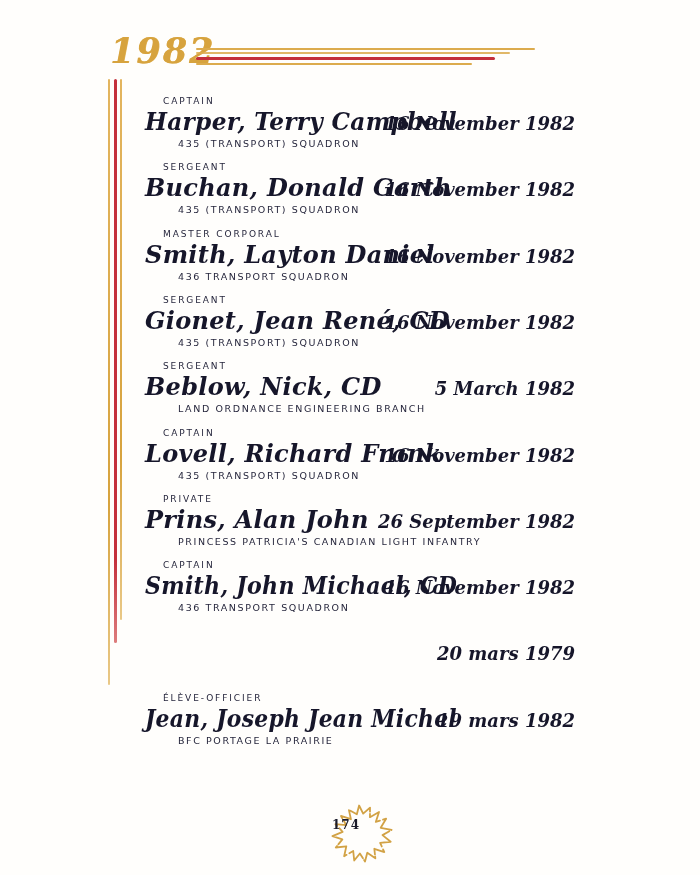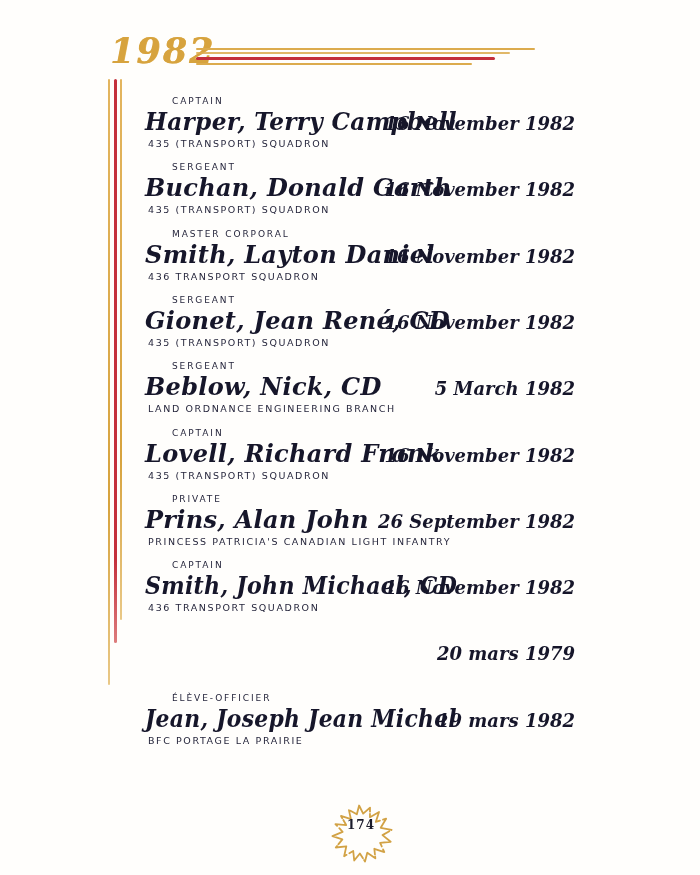--- a/index.html
+++ b/index.html
@@ -31,56 +31,56 @@
 
   
   .vline { position:absolute; border-radius:2px; }
   .v-gold-left  { left:108px;   top:79px; width:2px;   height:606px; background:linear-gradient(#e3b55f,#d7a33e 70%, #e9c887); }
   .v-red        { left:114px;   top:79px; width:2.5px; height:564px; background:linear-gradient(#c4303c,#c4303c 85%, #dd7d7d); }
   .v-gold-right { left:119.5px; top:79px; width:2px;   height:541px; background:linear-gradient(#e3b55f,#d7a33e 70%, #e9c887); }
 
   
   .entry { position:absolute; left:145px; width:430px; }
   .rank {
-    margin-left:27px;
+    margin-left:18px;
     font-family:"DejaVu Sans", sans-serif;
     font-size:9px; line-height:11px;
     letter-spacing:1.9px;
     color:#26263c;
     white-space:nowrap;
   }
   .name {
     font-size:24px; line-height:29px;
     font-style:italic; font-weight:600;
     letter-spacing:0.3px;
     color:#16162a;
     white-space:nowrap;
     transform-origin:left center;
     display:inline-block;
   }
   .unit {
-    margin-left:3px; margin-top:1px;
+    margin-left:33px; margin-top:1px;
     font-family:"DejaVu Sans", sans-serif;
     font-size:9.5px; line-height:13px;
     letter-spacing:1.6px;
     color:#26263c;
     white-space:nowrap;
   }
   .date {
     position:absolute; right:0; top:17px;
     font-size:18px; font-style:italic; font-weight:600;
     color:#16162a;
     white-space:nowrap;
   }
 
   
   .leaf-wrap { position:absolute; left:328px; top:801px; width:68px; height:64px; }
   .leaf-wrap svg { transform:rotate(-6deg); }
   .page-number {
-    position:absolute; left:344px; top:818px; width:34px;
+    position:absolute; left:329px; top:818px; width:34px;
     text-align:center;
     font-size:12px; font-weight:bold;
     letter-spacing:1px;
     color:#1b1b2b;
   }
 </style>
 </head>
 <body>
 
 <div class="page">

